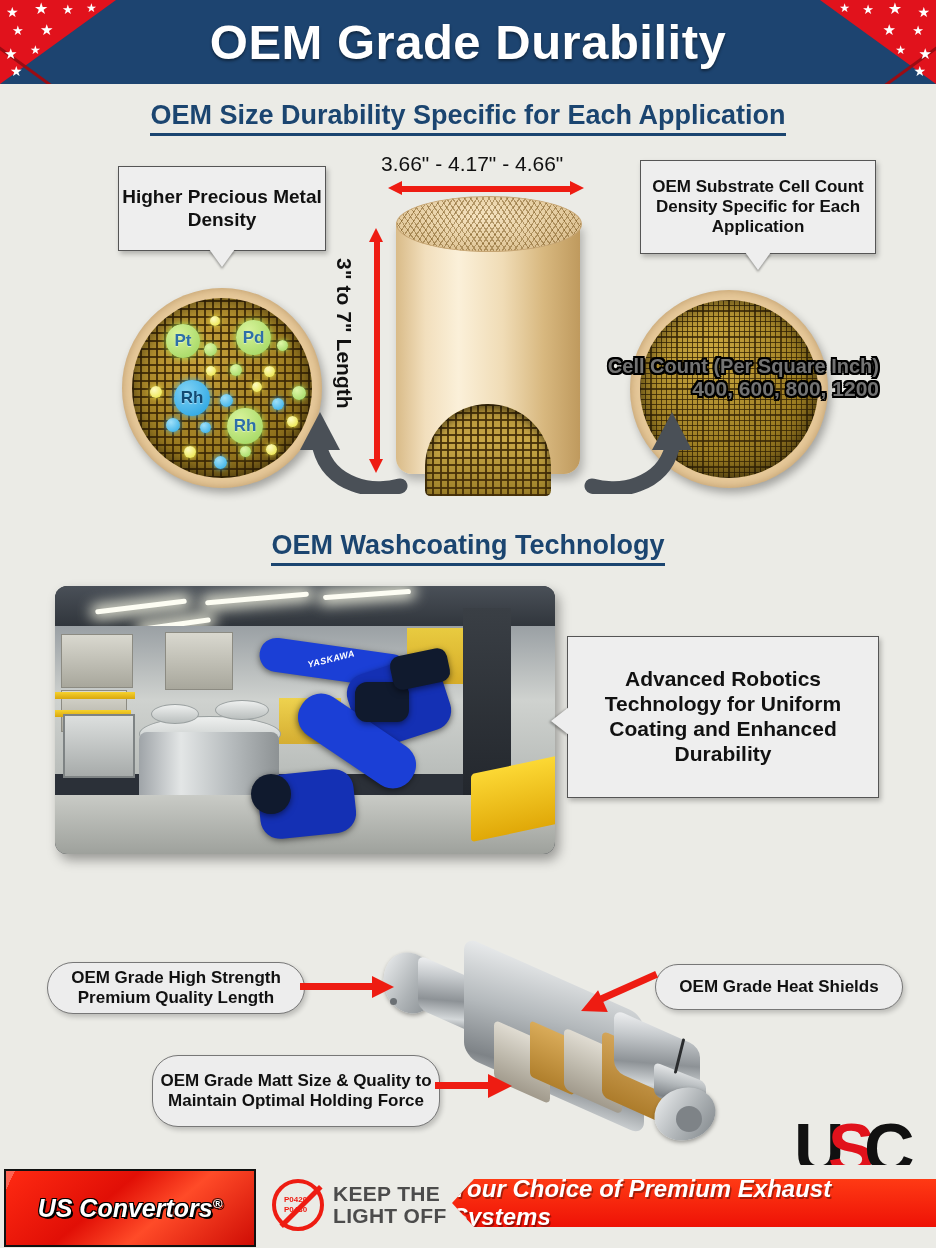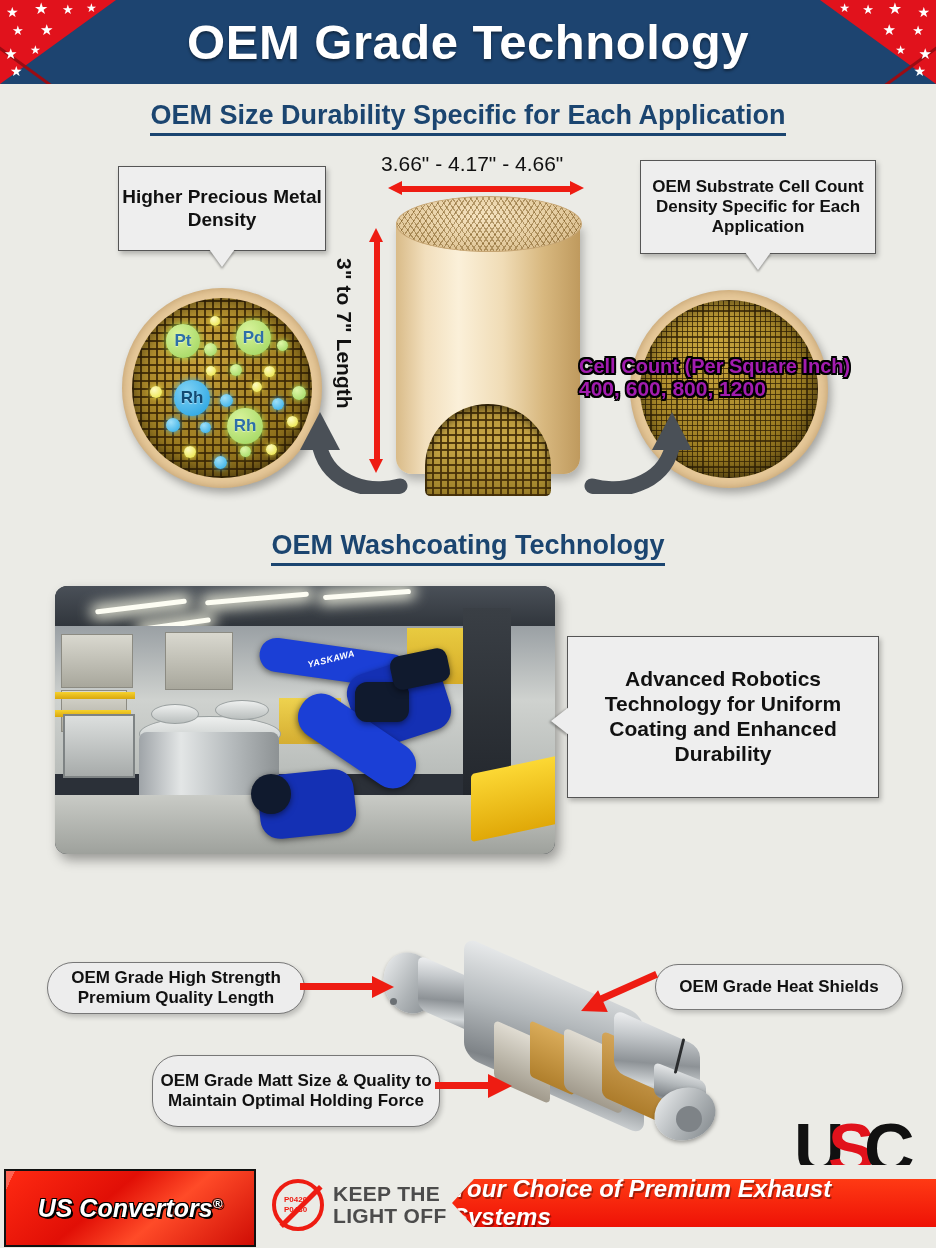--- a/index.html
+++ b/index.html
@@ -115,21 +115,21 @@
     font-weight:bold;color:#2e6fa8;text-shadow:0 1px 1px rgba(255,255,255,.5);
   }
   .pm.green{background:radial-gradient(circle at 35% 30%,#d8f39a,#9cd45c);box-shadow:0 0 6px rgba(160,230,90,.9);}
   .pm.blue{background:radial-gradient(circle at 35% 30%,#7fd2f5,#1f9fe0);box-shadow:0 0 6px rgba(60,180,240,.9);color:#124a73;}
   .dot{position:absolute;border-radius:50%;}
   .dot.y{background:radial-gradient(circle at 35% 30%,#fdfbc0,#e9e23a);box-shadow:0 0 5px rgba(240,235,70,.95);}
   .dot.g{background:radial-gradient(circle at 35% 30%,#dff7a8,#9ad55e);box-shadow:0 0 5px rgba(160,225,95,.9);}
   .dot.b{background:radial-gradient(circle at 35% 30%,#9fe0fa,#2aa9e4);box-shadow:0 0 5px rgba(60,180,240,.9);}
 
   .cell-overlay{
-    position:absolute;text-align:left;width:300px;color:#a21caf;
+    position:absolute;text-align:right;width:300px;color:#737373;
     font-weight:bold;line-height:1.12;
     text-shadow:
       -1.6px -1.6px 0 #000, 1.6px -1.6px 0 #000, -1.6px 1.6px 0 #000, 1.6px 1.6px 0 #000,
       0 -1.8px 0 #000, 0 1.8px 0 #000, -1.8px 0 0 #000, 1.8px 0 0 #000;
   }
   .cell-overlay .l1{font-size:20px;}
   .cell-overlay .l2{font-size:21px;}
 
   
   .cyl{position:absolute;}
@@ -249,21 +249,21 @@
       <span class="star" style="left:34px;top:1px;font-size:16px;">★</span>
       <span class="star" style="left:62px;top:3px;font-size:13px;">★</span>
       <span class="star" style="left:12px;top:24px;font-size:13px;">★</span>
       <span class="star" style="left:40px;top:22px;font-size:15px;">★</span>
       <span class="star" style="left:4px;top:46px;font-size:15px;">★</span>
       <span class="star" style="left:30px;top:44px;font-size:12px;">★</span>
       <span class="star" style="left:10px;top:64px;font-size:14px;">★</span>
       <span class="star" style="left:86px;top:2px;font-size:12px;">★</span>
     </div>
 
-    <div class="header-title">OEM Grade Technology</div>
+    <div class="header-title">OEM Grade Durability</div>
 
     <div class="stars-corner right">
       <div class="tri"></div>
       <div class="stripe"></div>
       <span class="star" style="right:6px;top:5px;font-size:14px;">★</span>
       <span class="star" style="right:34px;top:1px;font-size:16px;">★</span>
       <span class="star" style="right:62px;top:3px;font-size:13px;">★</span>
       <span class="star" style="right:12px;top:24px;font-size:13px;">★</span>
       <span class="star" style="right:40px;top:22px;font-size:15px;">★</span>
       <span class="star" style="right:4px;top:46px;font-size:15px;">★</span>

